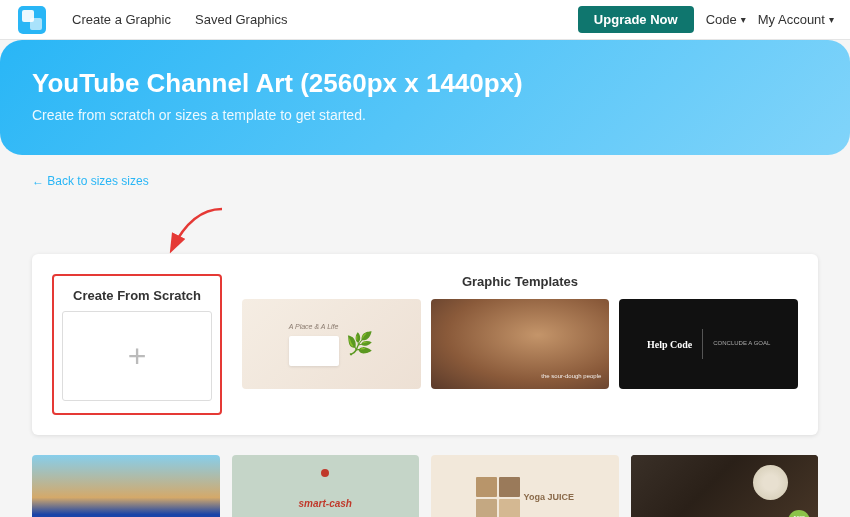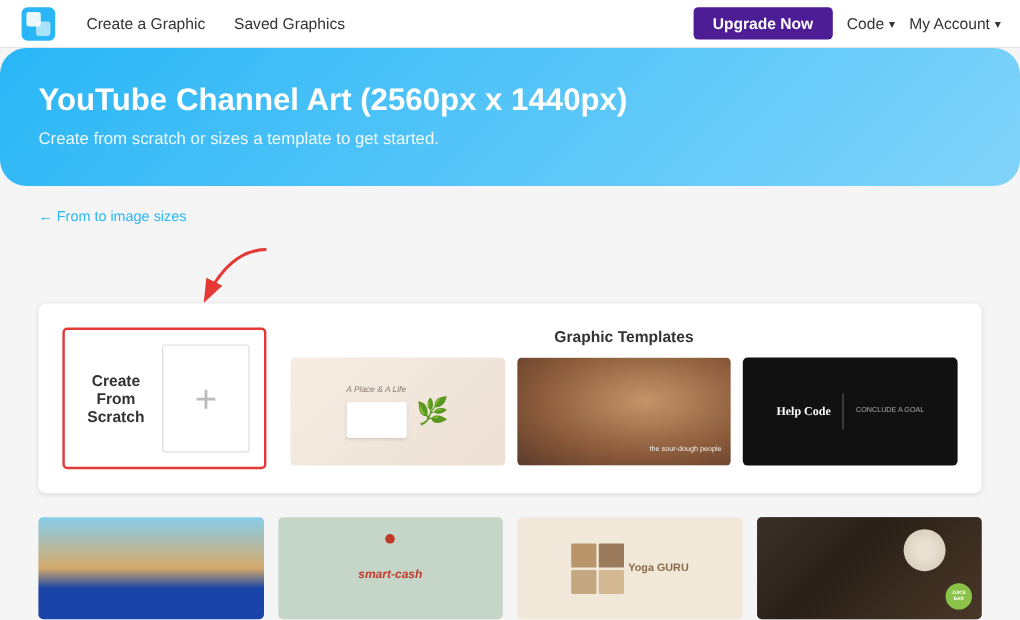--- a/index.html
+++ b/index.html
@@ -33,21 +33,21 @@
       align-items: center;
       text-decoration: none;
     }
     .navbar-right {
       display: flex;
       align-items: center;
       gap: 12px;
       margin-left: auto;
     }
     .upgrade-btn {
-      background: #4c1d95;
+      background: #0f766e;
       color: #fff;
       border: none;
       border-radius: 4px;
       padding: 6px 16px;
       font-size: 13px;
       font-weight: 600;
       cursor: pointer;
     }
     .nav-dropdown {
       font-size: 13px;
@@ -118,21 +118,21 @@
     .template-grid {
       display: grid;
       grid-template-columns: 190px 1fr;
       gap: 0;
     }
     .create-scratch-section {
       border: 2px solid #e53935;
       border-radius: 4px;
       padding: 12px;
       display: flex;
-      flex-direction: row;
+      flex-direction: column;
       align-items: center;
       gap: 8px;
       margin-right: 20px;
     }
     .create-scratch-label {
       font-size: 13px;
       font-weight: 600;
       color: #333;
       text-align: center;
     }
@@ -370,21 +370,21 @@
 </nav>
 
 <div class="hero">
   <h1>YouTube Channel Art (2560px x 1440px)</h1>
   <p>Create from scratch or sizes a template to get started.</p>
 </div>
 
 <div class="content">
 
   
-  <a class="back-link">← From to image sizes</a>
+  <a class="back-link">← Back to sizes sizes</a>
 
   
   <div class="arrow-container">
     <svg class="red-arrow" width="120" height="55" viewBox="0 0 120 55">
       <defs>
         <marker id="arrowhead" markerWidth="8" markerHeight="8" refX="6" refY="3" orient="auto">
           <path d="M0,0 L0,6 L8,3 z" fill="#e53935"></path>
         </marker>
       </defs>
       <path d="M110,5 Q80,5 60,45" stroke="#e53935" stroke-width="2.5" fill="none" marker-end="url(#arrowhead)"></path>
@@ -448,21 +448,21 @@
 
     <div class="bottom-thumb bthumb-3">
       <div class="bthumb-3-inner">
         <div class="bthumb-3-photos">
           <div class="bthumb-3-photo" style="background:#b8956a;"></div>
           <div class="bthumb-3-photo" style="background:#9a7a5a;"></div>
           <div class="bthumb-3-photo" style="background:#c4a882;"></div>
           <div class="bthumb-3-photo" style="background:#d4b892;"></div>
         </div>
         <span class="bthumb-3-label">Yoga
-GURU</span>
+JUICE</span>
       </div>
     </div>
 
     <div class="bottom-thumb bthumb-4">
       <div class="bthumb-4-bg"></div>
       <div class="bthumb-4-circle"></div>
       <div class="bthumb-4-badge">JUICE
 BAR</div>
     </div>
 

